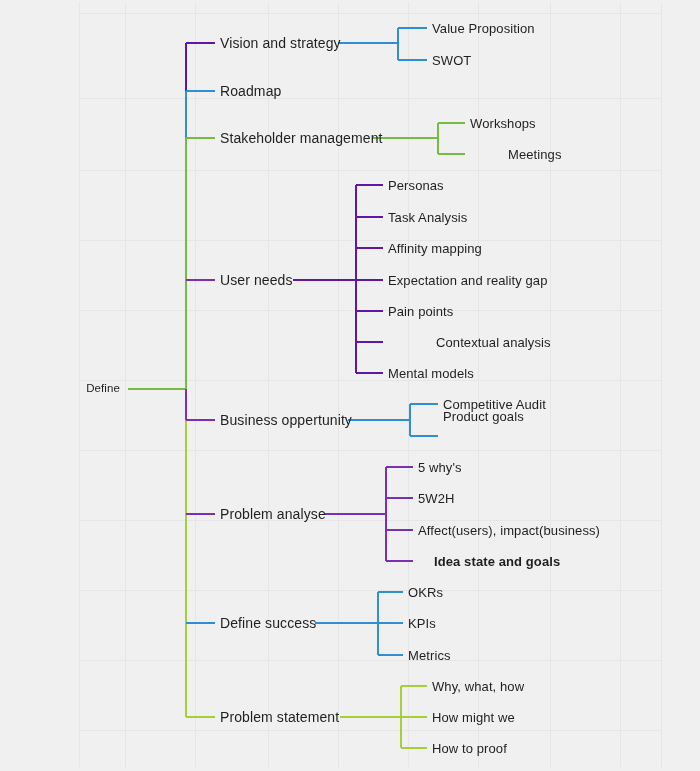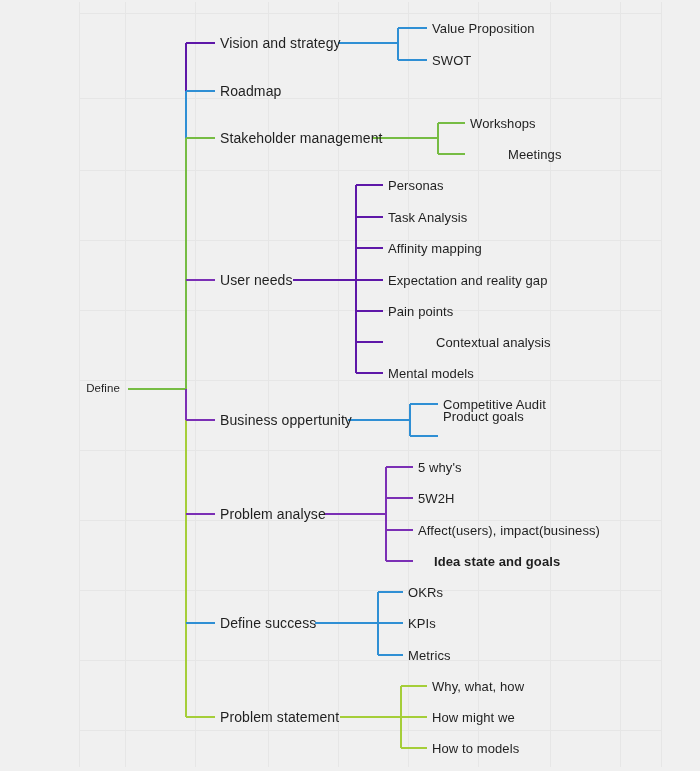--- a/index.html
+++ b/index.html
@@ -136,15 +136,15 @@
       <div class="node-label l2 right" style="left: 418px; top: 498px;">5W2H</div>
       <div class="node-label l2 right" style="left: 418px; top: 530px;">Affect(users), impact(business)</div>
       <div class="node-label l2 right" style="left: 434px; top: 561px; font-weight: bold;">Idea state and goals</div>
       <div class="node-label l1 right" style="left: 220px; top: 623px;">Define success</div>
       <div class="node-label l2 right" style="left: 408px; top: 592px;">OKRs</div>
       <div class="node-label l2 right" style="left: 408px; top: 623px;">KPIs</div>
       <div class="node-label l2 right" style="left: 408px; top: 655px;">Metrics</div>
       <div class="node-label l1 right" style="left: 220px; top: 717px;">Problem statement</div>
       <div class="node-label l2 right" style="left: 432px; top: 686px;">Why, what, how</div>
       <div class="node-label l2 right" style="left: 432px; top: 717px;">How might we</div>
-      <div class="node-label l2 right" style="left: 432px; top: 748px;">How to models</div>
+      <div class="node-label l2 right" style="left: 432px; top: 748px;">How to proof</div>
     </div>
 </div>
 
 </body></html>

